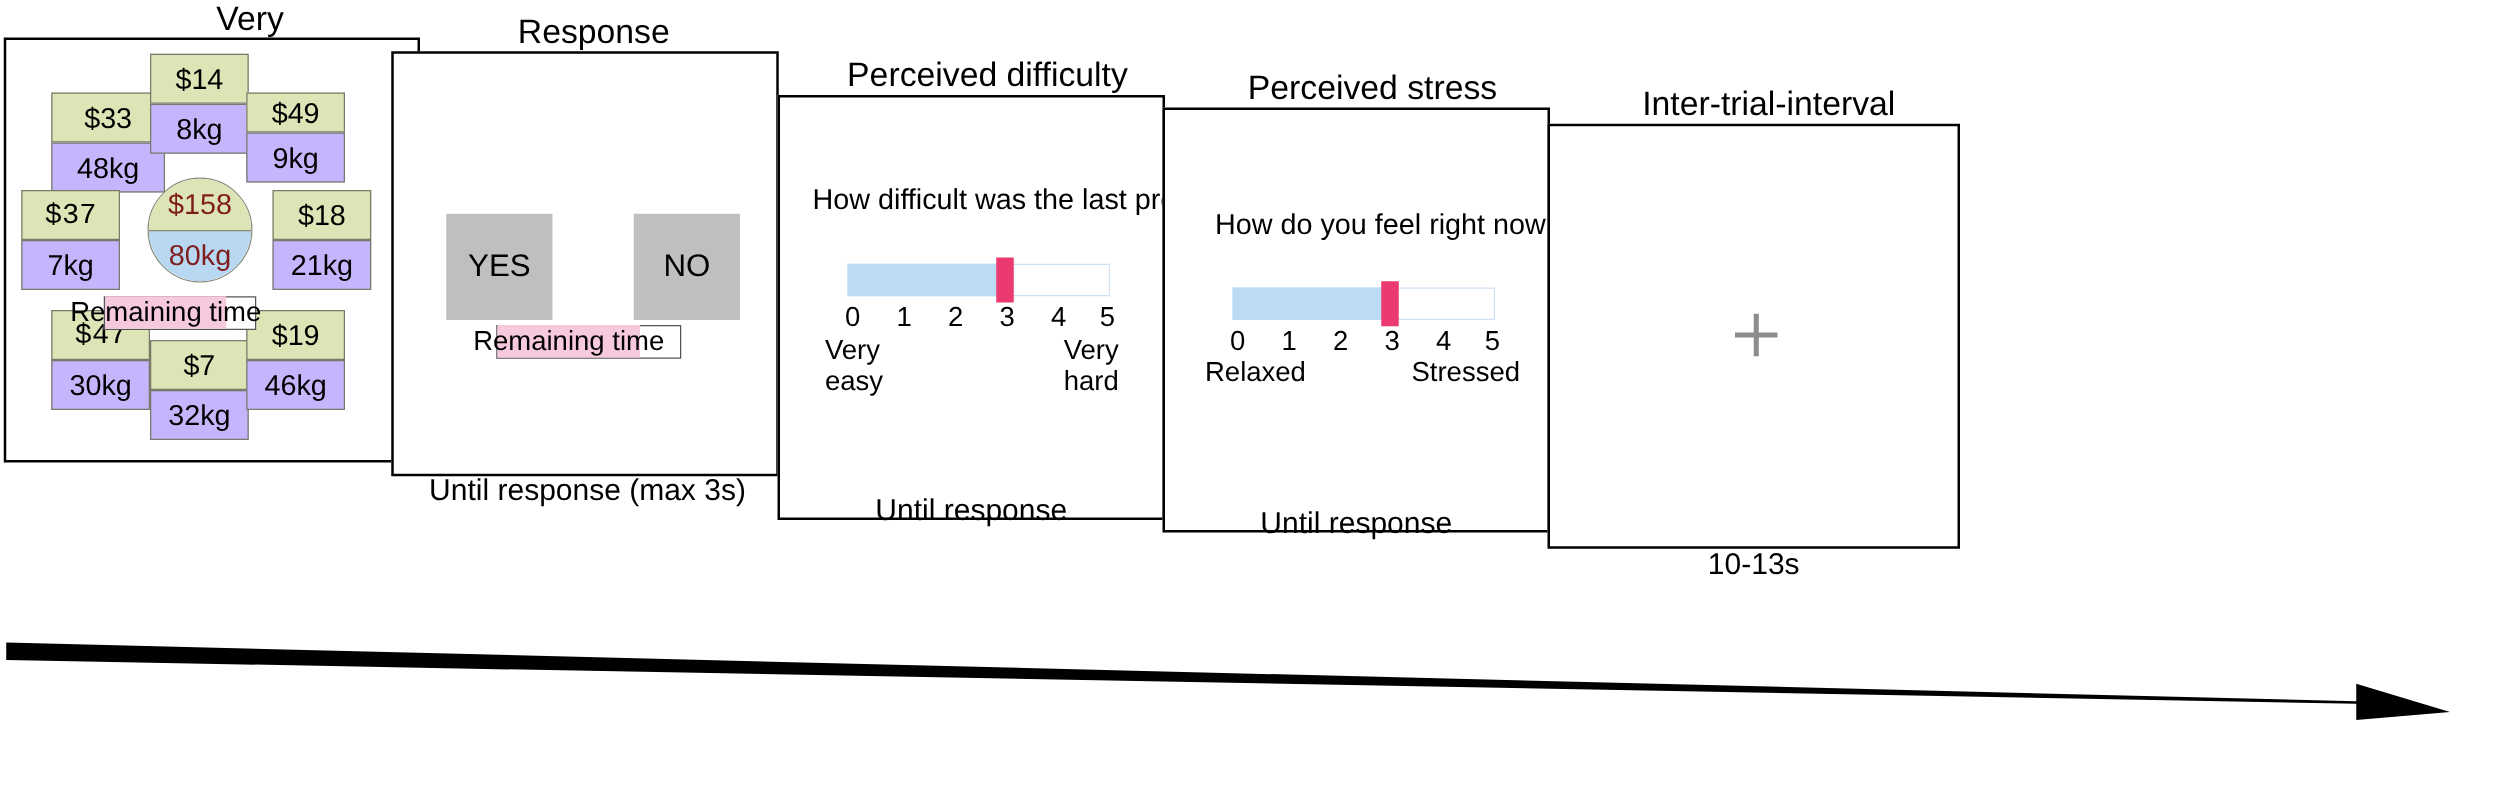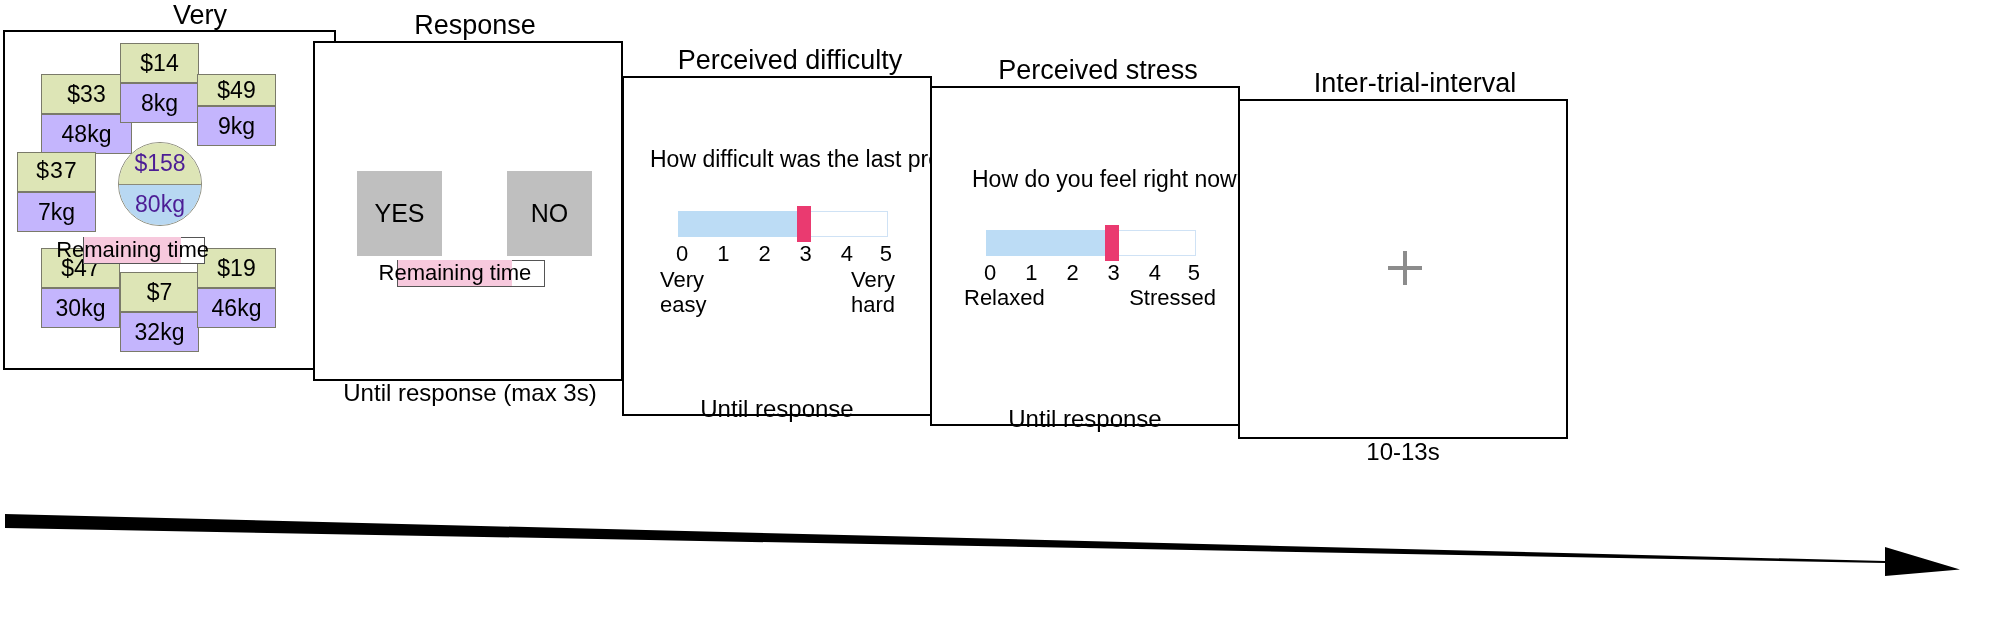--- a/index.html
+++ b/index.html
@@ -71,21 +71,21 @@
     box-sizing: border-box;
     display: flex;
     flex-direction: column;
   }
   .sack .val, .sack .wt {
     flex: 1 1 50%;
     display: flex;
     align-items: center;
     justify-content: center;
     font-size: 23px;
-    color: #4c1d95;
+    color: #7f1d1d;
   }
   .sack .val { background: #dde5b6; }
   .sack .wt  { background: #b8d8f2; border-top: 1.5px solid #8a8a7a; }
 
   
   .timebar {
     position: absolute;
     box-sizing: border-box;
     border: 1.5px solid #555;
     background: #ffffff;
@@ -213,23 +213,27 @@
     <div class="item" style="left:192px; top:42px; width:79px; height:80px;">
       <div class="val" style="height:32px;">$49</div>
       <div class="wt" style="height:40px;">9kg</div>
     </div>
 
     <div class="item" style="left:12px; top:120px; width:79px; height:80px;">
       <div class="val" style="height:40px;font-family:Liberation Mono, monospace;">$37</div>
       <div class="wt" style="height:40px;">7kg</div>
     </div>
 
+    <div class="item" style="left:213px; top:120px; width:79px; height:80px;">
+      <div class="val" style="height:40px;">$18</div>
+      <div class="wt" style="height:40px;">21kg</div>
+    </div>
 
     <div class="item" style="left:36px; top:216px; width:79px; height:80px;">
-      <div class="val" style="height:40px;">$47</div>
+      <div class="val" style="height:40px;font-family:Liberation Mono, monospace;">$47</div>
       <div class="wt" style="height:40px;">30kg</div>
     </div>
 
     <div class="item" style="left:115px; top:240px; width:79px; height:80px;">
       <div class="val" style="height:40px;">$7</div>
       <div class="wt" style="height:40px;">32kg</div>
     </div>
 
     <div class="item" style="left:192px; top:216px; width:79px; height:80px;">
       <div class="val" style="height:40px;">$19</div>

